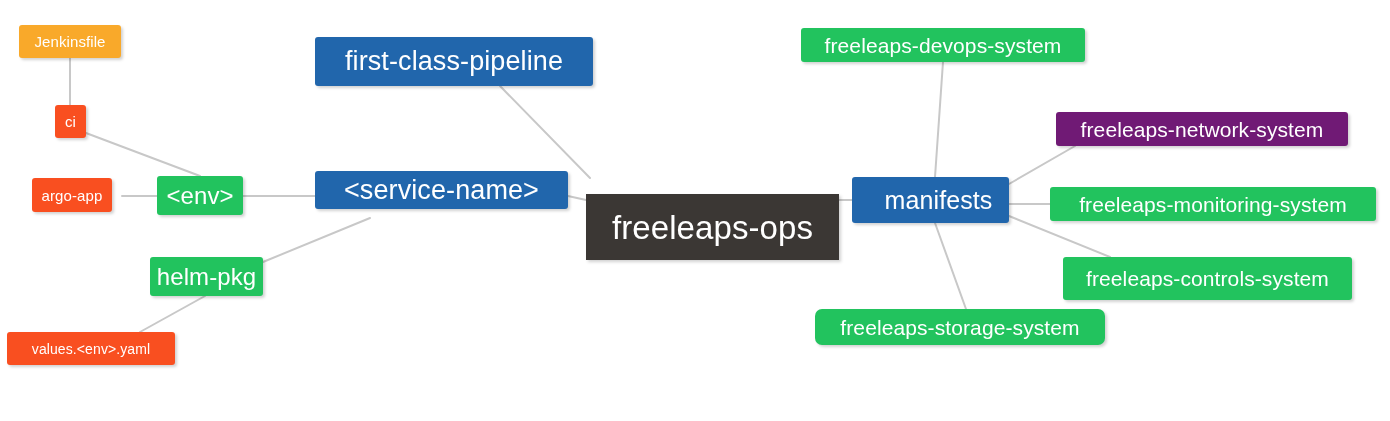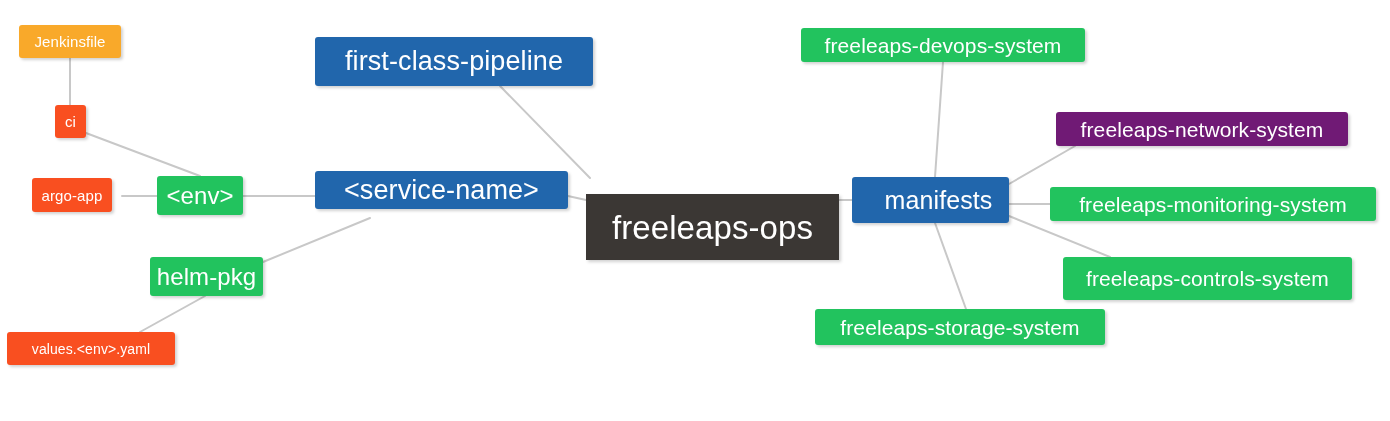--- a/index.html
+++ b/index.html
@@ -112,18 +112,18 @@
       </div>
       <div class="node n-green" style="left: 1056px; top: 112px; width: 292px; height: 34px; background: #701a75;">
         <span class="node-label">freeleaps-network-system</span>
       </div>
       <div class="node n-green" style="left: 1050px; top: 187px; width: 326px; height: 34px; background: rgb(34, 195, 94);">
         <span class="node-label">freeleaps-monitoring-system</span>
       </div>
       <div class="node n-green" style="left: 1063px; top: 257px; width: 289px; height: 43px; background: rgb(34, 195, 94);">
         <span class="node-label">freeleaps-controls-system</span>
       </div>
-      <div class="node n-green" style="left: 815px; top: 309px; width: 290px; height: 36px; background: rgb(34, 195, 94);">
+      <div class="node n-green" style="left: 815px; top: 309px; width: 290px; height: 36px; background: rgb(34, 195, 94); border-radius: 7px;">
         <span class="node-label">freeleaps-storage-system</span>
       </div>
     </div>
 
 </div>
 
 </body></html>

